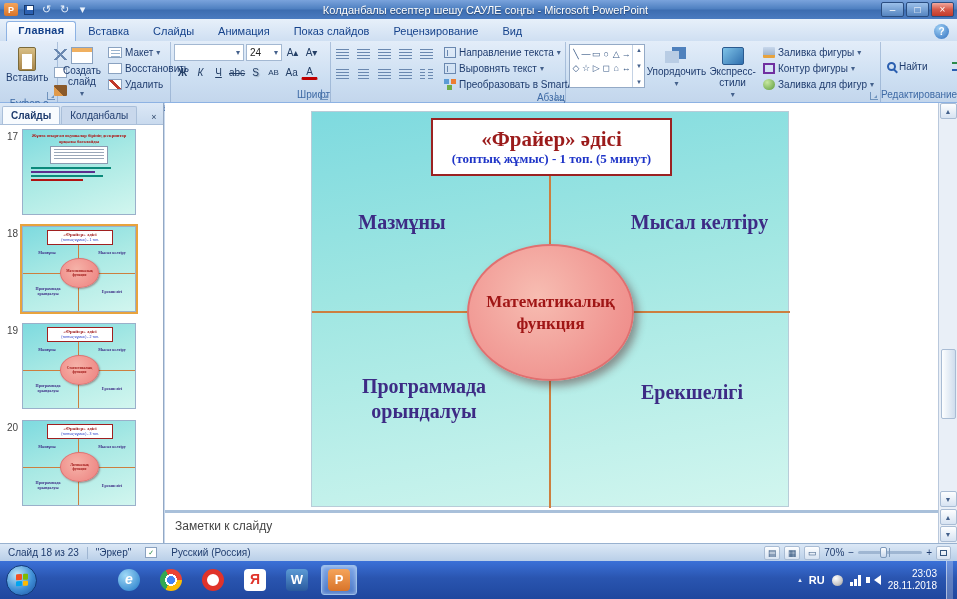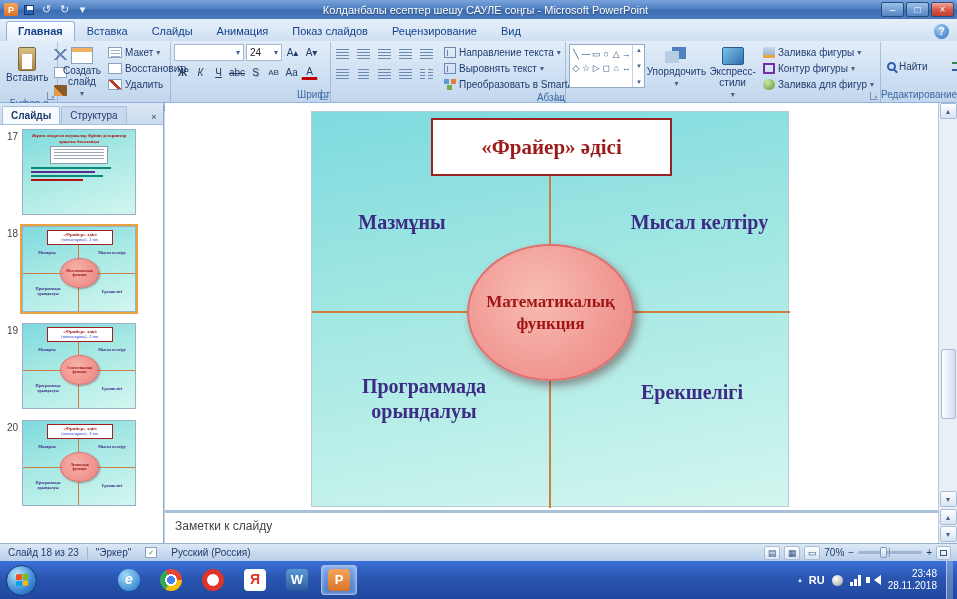--- a/index.html
+++ b/index.html
@@ -22,21 +22,21 @@
   .wbtns { display:flex; gap:2px; padding-right:3px; }
   .wbtn { width:23px; height:15px; border:1px solid #2a4d80; border-radius:2px; font-size:10px; line-height:13px;
     text-align:center; color:#fff; background:linear-gradient(#9cc0ea,#5585c0); }
   .wbtn.close { background:linear-gradient(#f2a89e,#d65a4a 50%,#c23b2a); }
 
   
   .tabrow { position:absolute; left:0; top:19px; width:957px; height:22px;
     background:linear-gradient(#e7f0fa,#cfdff2); display:flex; align-items:flex-end; padding-left:6px; }
   .rtab { padding:3px 11px 4px; font-size:11px; color:#15428b; border:1px solid transparent;
     border-bottom:none; border-radius:3px 3px 0 0; cursor:default; }
-  .rtab.active { background:linear-gradient(#fdfeff,#e4eefb); border-color:#8db2e3; font-weight:bold; }
+  .rtab.active { background:linear-gradient(#fdfeff,#e4eefb); border-color:#8db2e3; font-weight:bold;font-family:Liberation Mono, monospace; }
   .helpbtn { margin-left:auto; margin-right:8px; margin-bottom:2px; width:15px; height:15px; border-radius:50%;
     background:radial-gradient(circle at 35% 30%,#9fd0f5,#2e6ebe); color:#fff; font-size:10px; font-weight:bold;
     display:flex; align-items:center; justify-content:center; }
 
   
   .ribbon { position:absolute; left:0; top:41px; width:957px; height:62px;
     background:linear-gradient(#e3edf9,#cddff2 60%,#c3d6ec); border-bottom:1px solid #8db2e3;
     display:flex; padding:1px 0 0 1px; }
   .rgroup { position:relative; height:60px; display:flex; flex-direction:column;
     border-right:1px solid rgba(130,158,196,.55); }
@@ -481,21 +481,21 @@
             <span class="caret">▾</span>
           </span>
       </div>
       <div class="rglabel">Редактирование</div>
     </div>
   </div>
 
   <div class="leftpanel">
     <div class="ptabs">
       <span class="ptab active">Слайды</span>
-      <span class="ptab">Структура</span>
+      <span class="ptab">Колданбалы</span>
       <span class="pclose">×</span>
     </div>
     <div class="thumbs">
 
       <div class="thumb-row">
         <span class="tnum">17</span>
         <div class="tbox">
           <div class="t17-title">Жұпта отырған оқушылар бірінің дескриптор арқылы бағалайды</div>
           <div class="t17-box">
               <i></i>
@@ -565,20 +565,21 @@
 
     </div>
   </div>
 
   <div class="editor">
     <div class="slide">
       <div class="s-hline"></div>
       <div class="s-vline"></div>
       <div class="s-titlebox">
         <div class="s-title">«Фрайер» әдісі</div>
+        <div class="s-subtitle">(топтық жұмыс) -  1 топ.  (5 минут)</div>
       </div>
       <div class="s-q tl">Мазмұны</div>
       <div class="s-q tr">Мысал келтіру</div>
       <div class="s-q bl">Программада орындалуы</div>
       <div class="s-q br">Ерекшелігі</div>
       <div class="s-ellipse">Математикалық функция</div>
     </div>
   </div>
 
   <div class="vscroll">
@@ -647,20 +648,20 @@
           <span class="ppt-icon">P</span>
         </div>
     </div>
     <div class="tray">
       <span class="tray-chev">▴</span>
       <span class="tray-lang">RU</span>
       <span class="tray-ico1"></span>
       <span class="net-icon"></span>
       <span class="vol-icon"></span>
       <div class="clock">
-        <div>23:48</div>
+        <div>23:03</div>
         <div>28.11.2018</div>
       </div>
       <span class="showdesk"></span>
     </div>
   </div>
 
 </div>
 
 </body></html>

